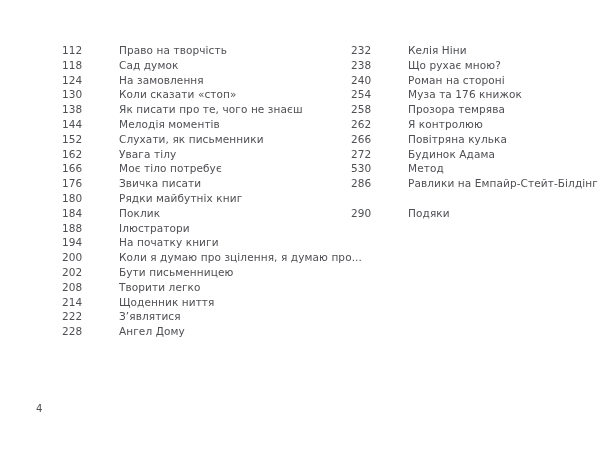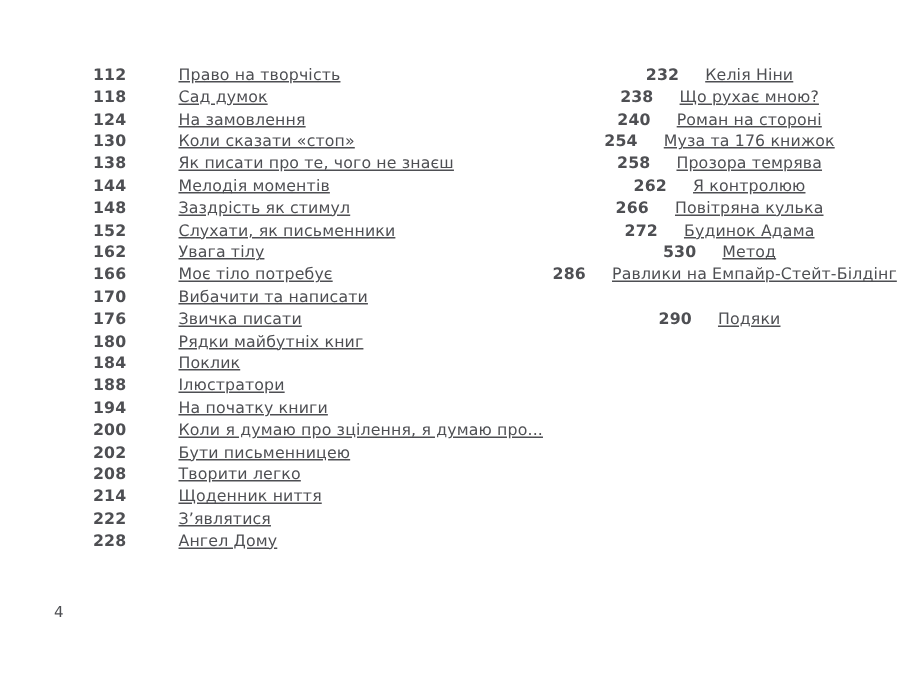--- a/index.html
+++ b/index.html
@@ -17,55 +17,52 @@
     color: #4e4f53;
   }
   .toc-column {
     position: absolute;
     top: 43px;
     font-size: 10.5px;
     line-height: 14.8px;
     letter-spacing: 0.1px;
   }
   .toc-column.left  { left: 62px;  width: 260px; }
-  .toc-column.right { left: 351px; width: 240px; text-align: center; }
+  .toc-column.right { left: 351px; width: 240px; }
   .toc-group.gap { margin-top: 14.8px; }
   .toc-row { white-space: nowrap; }
   .toc-row .num {
     display: inline-block;
     width: 57px;
     color: #4e4f53;
-    font-weight: bold;
   }
-  .toc-row .title { color: #4e4f53; text-decoration: underline; }
+  .toc-row .title { color: #4e4f53; }
   .folio {
     position: absolute;
     left: 36px;
     top: 403px;
     font-size: 10px;
     color: #4e4f53;
   }
 </style>
 </head>
 <body>
 
 <div class="page">
   <div class="toc-column left">
       <div class="toc-group">
         <div class="toc-row"><span class="num">112</span><span class="title">Право на творчість</span></div>
         <div class="toc-row"><span class="num">118</span><span class="title">Сад думок</span></div>
         <div class="toc-row"><span class="num">124</span><span class="title">На замовлення</span></div>
         <div class="toc-row"><span class="num">130</span><span class="title">Коли сказати «стоп»</span></div>
         <div class="toc-row"><span class="num">138</span><span class="title">Як писати про те, чого не знаєш</span></div>
         <div class="toc-row"><span class="num">144</span><span class="title">Мелодія моментів</span></div>
-        <div class="toc-row"><span class="num">148</span><span class="title">Заздрість як стимул</span></div>
         <div class="toc-row"><span class="num">152</span><span class="title">Слухати, як письменники</span></div>
         <div class="toc-row"><span class="num">162</span><span class="title">Увага тілу</span></div>
         <div class="toc-row"><span class="num">166</span><span class="title">Моє тіло потребує</span></div>
-        <div class="toc-row"><span class="num">170</span><span class="title">Вибачити та написати</span></div>
         <div class="toc-row"><span class="num">176</span><span class="title">Звичка писати</span></div>
         <div class="toc-row"><span class="num">180</span><span class="title">Рядки майбутніх книг</span></div>
         <div class="toc-row"><span class="num">184</span><span class="title">Поклик</span></div>
         <div class="toc-row"><span class="num">188</span><span class="title">Ілюстратори</span></div>
         <div class="toc-row"><span class="num">194</span><span class="title">На початку книги</span></div>
         <div class="toc-row"><span class="num">200</span><span class="title">Коли я думаю про зцілення, я думаю про...</span></div>
         <div class="toc-row"><span class="num">202</span><span class="title">Бути письменницею</span></div>
         <div class="toc-row"><span class="num">208</span><span class="title">Творити легко</span></div>
         <div class="toc-row"><span class="num">214</span><span class="title">Щоденник ниття</span></div>
         <div class="toc-row"><span class="num">222</span><span class="title">З’являтися</span></div>

